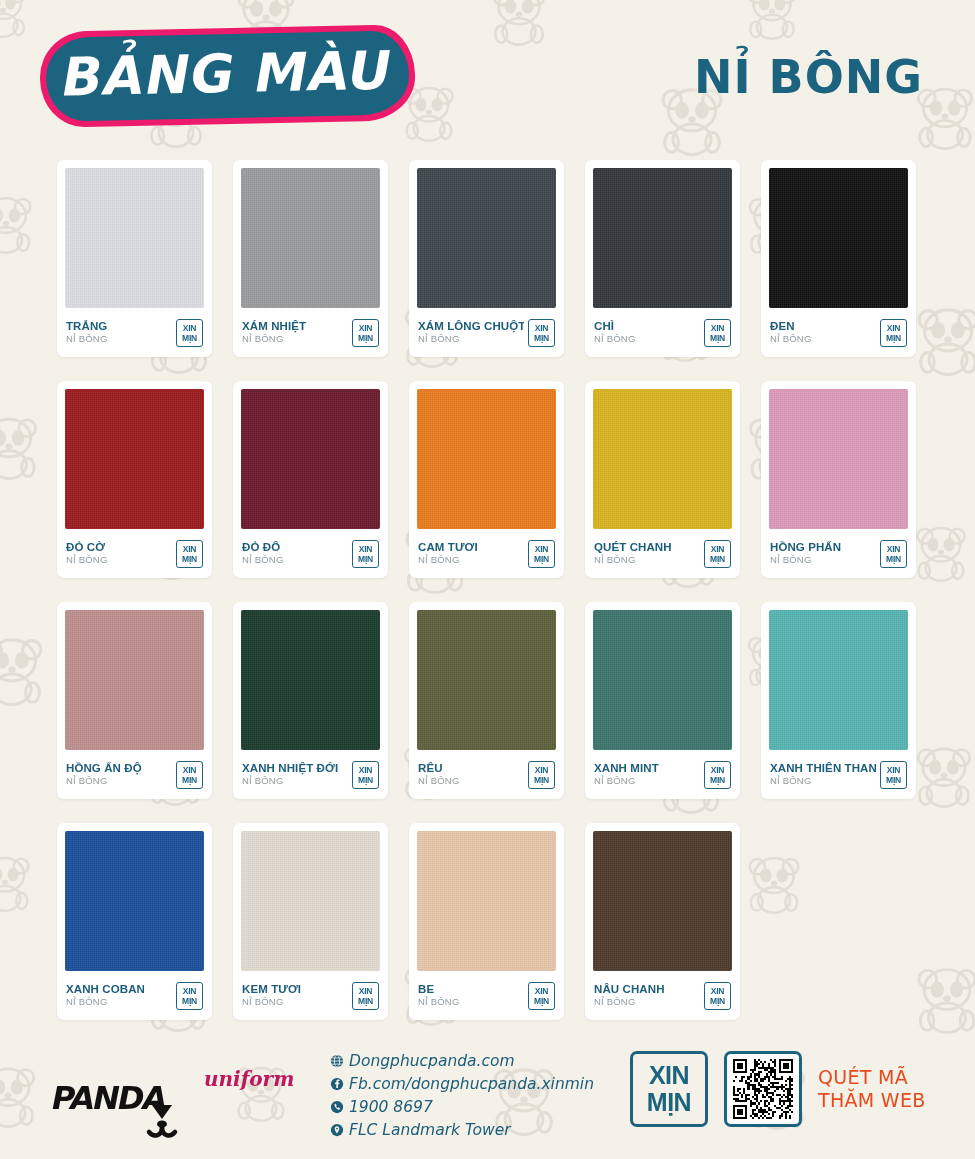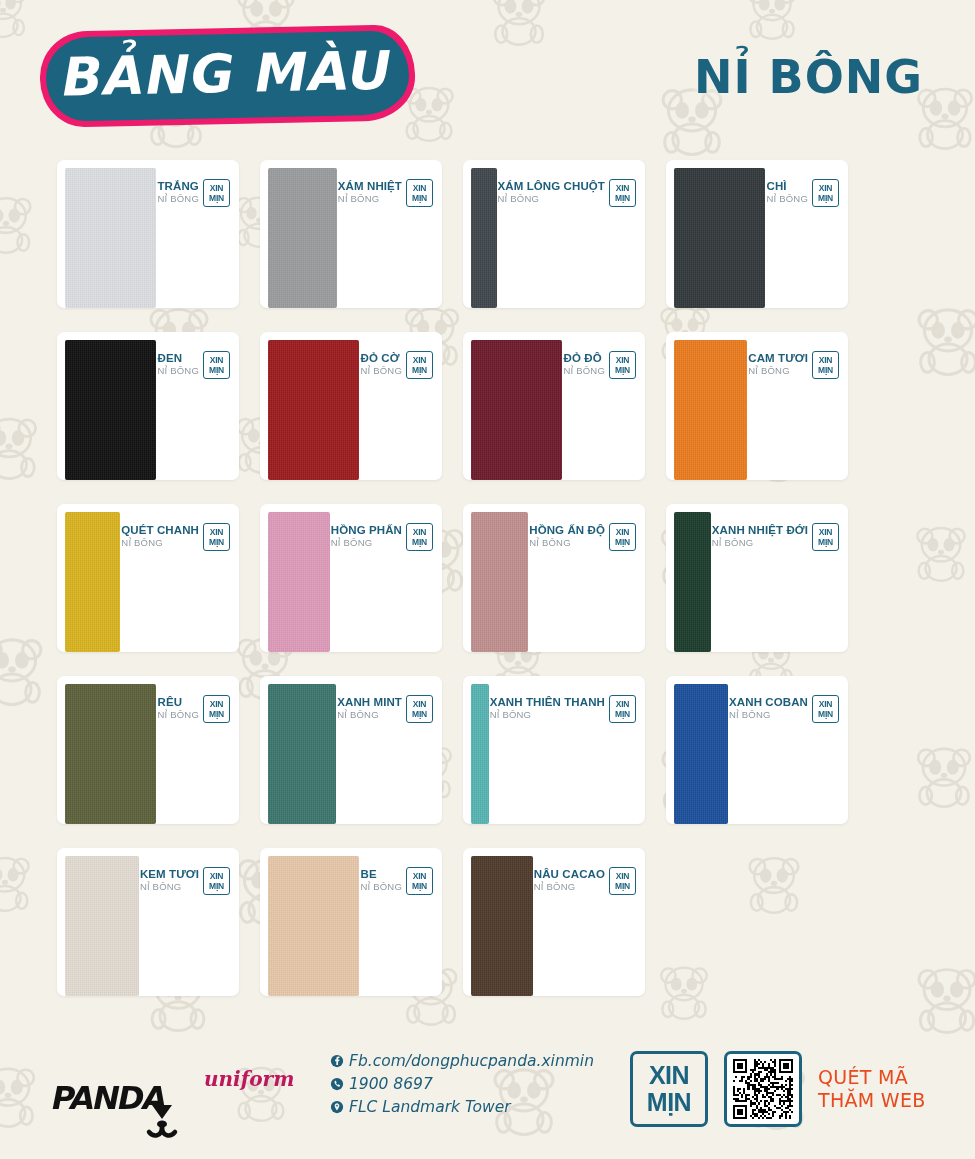--- a/index.html
+++ b/index.html
@@ -85,27 +85,27 @@
     position: absolute;
     left: 57px;
     top: 160px;
     width: 860px;
     z-index: 2;
     display: flex;
     flex-wrap: wrap;
     gap: 24px 21px;
   }
   .card {
-    width: 182px;
+    width: 155px;
     background: #ffffff;
     border-radius: 7px;
     padding: 8px 8px 0 8px;
     box-shadow: 0 1px 3px rgba(0,0,0,0.07);
     display: flex;
-    flex-direction: row;
+    flex-direction: column;
   }
   .swatch {
     width: 100%;
     height: 140px;
     border-radius: 2px;
     position: relative;
     overflow: hidden;
   }
   .swatch::after {
     content: "";
@@ -1078,21 +1078,21 @@
         <div class="xinmin-badge">
           <span>XIN</span>
           <span>MỊN</span>
         </div>
       </div>
     </div>
     <div class="card">
       <div class="swatch" style="background: rgb(78, 58, 43);"></div>
       <div class="card-foot">
         <div class="label-wrap">
-          <div class="label-name">NÂU CACAO</div>
+          <div class="label-name">NÂU CHANH</div>
           <div class="label-sub">NỈ BÔNG</div>
         </div>
         <div class="xinmin-badge">
           <span>XIN</span>
           <span>MỊN</span>
         </div>
       </div>
     </div>
   </div>
 
@@ -1103,20 +1103,30 @@
     <div class="logo-sub">uniform</div>
     <svg width="70" height="40" viewBox="0 0 70 40" style="position:absolute;left:88px;top:58px;">
       <path d="M12 2 L22 16 L32 2 Z" fill="#111"></path>
       <ellipse cx="22" cy="21" rx="5" ry="3.6" fill="#111"></ellipse>
       <path d="M22 24 C22 33 14 35 9 29" stroke="#111" stroke-width="4.5" fill="none" stroke-linecap="round"></path>
       <path d="M22 24 C22 33 30 35 35 29" stroke="#111" stroke-width="4.5" fill="none" stroke-linecap="round"></path>
     </svg>
   </div>
 
   <div id="contact">
+      <div class="contact-row">
+        <span class="ci">
+          <svg width="14" height="14" viewBox="0 0 16 16">
+            <circle cx="8" cy="8" r="7" fill="#1c5d7a"></circle>
+            <ellipse cx="8" cy="8" rx="3" ry="7" fill="none" stroke="#f4f1e9" stroke-width="1"></ellipse>
+            <path d="M1 8h14M2.5 4.5h11M2.5 11.5h11" stroke="#f4f1e9" stroke-width="1"></path>
+          </svg>
+        </span>
+        <span>Dongphucpanda.com</span>
+      </div>
       <div class="contact-row">
         <span class="ci">
           <svg width="14" height="14" viewBox="0 0 16 16">
             <circle cx="8" cy="8" r="7" fill="#1c5d7a"></circle>
             <path d="M9.2 8.2h1.4l.2-1.8H9.2V5.4c0-.5.2-.8.9-.8h.8V3c-.2 0-.8-.1-1.4-.1-1.4 0-2.3.8-2.3 2.4v1.1H5.8v1.8h1.4v4.5h2z" fill="#f4f1e9"></path>
           </svg>
         </span>
         <span>Fb.com/dongphucpanda.xinmin</span>
       </div>
       <div class="contact-row">

